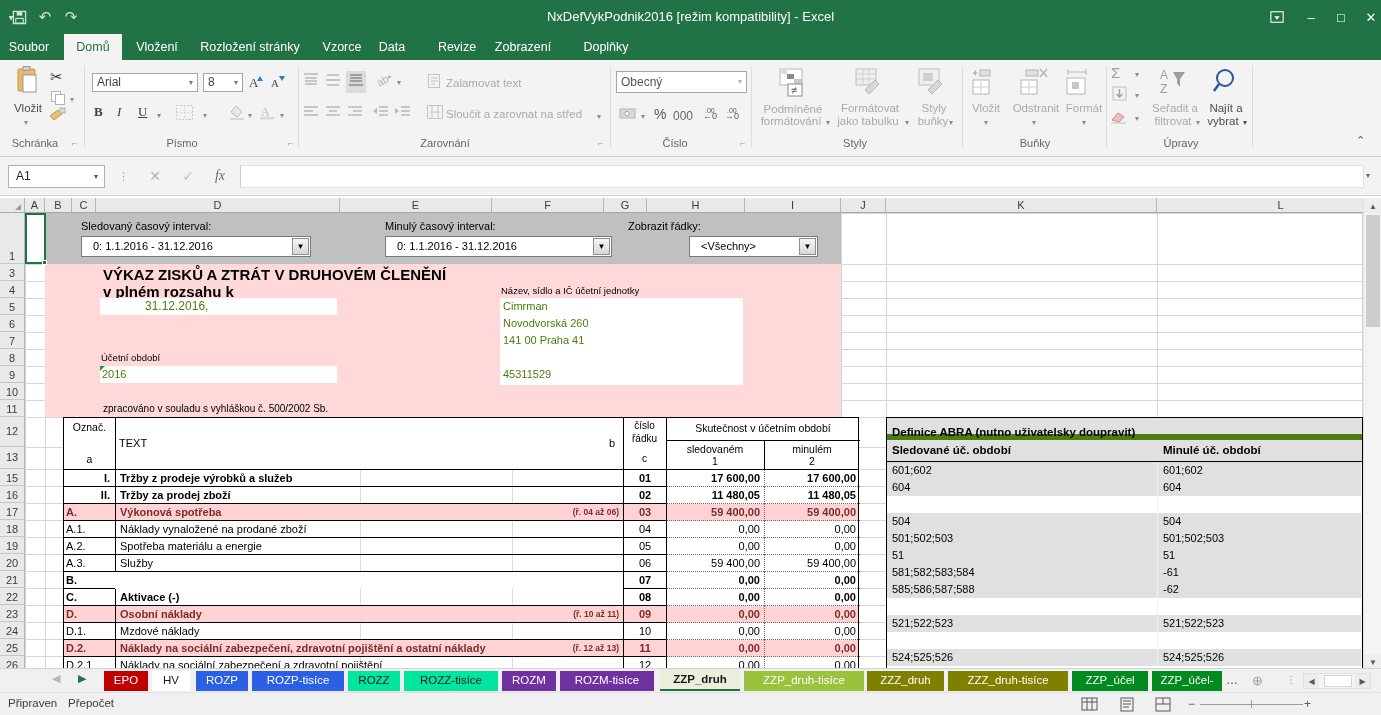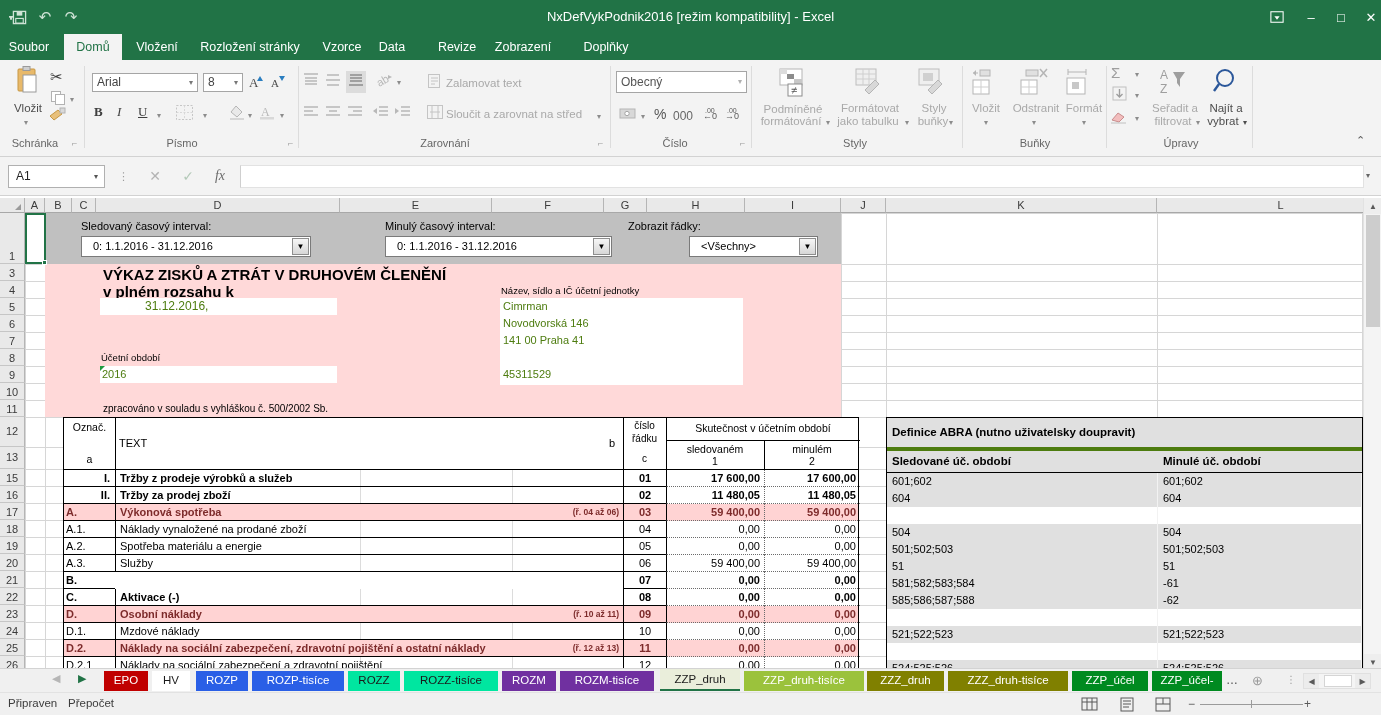--- a/index.html
+++ b/index.html
@@ -92,39 +92,39 @@
   .c2.gls{background-image:linear-gradient(#dcdcdc,#dcdcdc),linear-gradient(#dcdcdc,#dcdcdc);background-size:1px 100%,1px 100%;background-position:244px 0,396px 0;background-repeat:no-repeat,no-repeat;}
   .c3{left:559px;width:43px;text-align:center;font-size:10.5px;border-left:1px solid #000;border-bottom:1px solid #000;}
   .c4{left:602px;width:98px;text-align:right;padding-right:4px;border-left:1px solid #000;border-bottom:1px dotted #6b6b6b;}
   .c5{left:700px;width:96px;text-align:right;padding-right:4px;border-left:1px dotted #6b6b6b;border-bottom:1px dotted #6b6b6b;}
   .trow.b>div{font-weight:bold;}
   .trow.p{background:#ffd3d3;}
   .trow.p>div{color:#7d2b2b;}
 
   
   .abra{position:absolute;left:886px;top:219px;width:477px;height:256px;border-left:1px solid #000;border-right:1px solid #000;border-top:1px solid #000;background:#fff;}
-  .abra-title{height:33px;line-height:29px;background:#e0e0e0;border-bottom:4px solid #4d7c0f;padding-left:5px;font-size:11.5px;font-weight:bold;color:#000;}
+  .abra-title{height:22px;line-height:29px;background:#e0e0e0;border-bottom:6px solid #4d7c0f;padding-left:5px;font-size:11.5px;font-weight:bold;color:#000;}
   .abra-head{position:relative;height:22px;background:#e0e0e0;border-bottom:1px solid #000;}
   .abra-head>div{position:absolute;top:0;height:21px;line-height:21px;font-size:11.5px;font-weight:bold;padding-left:5px;color:#000;}
   .arow{position:relative;height:17px;background:#e0e0e0;}
   .arow.empty{background:#fff;}
   .arow>div{position:absolute;top:0;height:17px;line-height:16px;font-size:11px;padding-left:5px;color:#000;border-right:1px solid #f2f2f2;}
   .ak1{left:0;width:271px;}
   .ak2{left:271px;width:204px;}
 
   
   .vsb{position:absolute;left:1363px;top:198px;width:18px;height:472px;background:#f4f4f4;border-left:1px solid #e2e2e2;}
   .vsb .ar{position:absolute;left:0;width:18px;height:16px;display:flex;align-items:center;justify-content:center;font-size:8px;color:#5a5a5a;background:#eeeeee;}
   .vsb .th{position:absolute;left:2px;top:17px;width:14px;height:112px;background:#cdcdcd;}
 
   
   .tabbar{position:absolute;left:0;top:668px;width:1381px;height:24px;background:#f0f0f0;border-top:1px solid #d3d3d3;}
   .tnav{position:absolute;top:3px;font-size:11px;}
   .stab{position:absolute;top:2px;height:20px;line-height:19px;text-align:center;font-size:11.5px;white-space:nowrap;overflow:hidden;}
-  .stab.active{top:0;height:22px;line-height:21px;font-weight:normal;border-bottom:2px solid #217346;}
+  .stab.active{top:0;height:22px;line-height:21px;font-weight:bold;border-bottom:2px solid #217346;}
   .more{position:absolute;top:4px;font-size:12px;color:#4a4a4a;}
   .newsheet{position:absolute;top:4px;font-size:13px;color:#9a9a9a;}
   .tdots{position:absolute;top:5px;font-size:10px;color:#a0a0a0;}
   .hsb{position:absolute;left:1303px;top:4px;width:68px;height:16px;background:#f4f4f4;border:1px solid #e0e0e0;}
   .hsb .a{position:absolute;top:0;width:15px;height:14px;display:flex;align-items:center;justify-content:center;font-size:8px;color:#5a5a5a;background:#ececec;}
   .hsb .t{position:absolute;left:20px;top:1px;width:28px;height:12px;background:#fff;border:1px solid #d5d5d5;}
 
   
   .status{position:absolute;left:0;top:692px;width:1381px;height:23px;background:#f0f0f0;border-top:1px solid #e2e2e2;}
   .st{position:absolute;top:4px;font-size:11.5px;color:#3c3c3c;}
@@ -523,21 +523,21 @@
 
     <div class="pink">
       <div class="pt" style="left:58px;top:2px">VÝKAZ ZISKŮ A ZTRÁT V DRUHOVÉM ČLENĚNÍ</div>
       <div class="pt" style="left:58px;top:19px">v plném rozsahu k</div>
       <div class="wbox" style="left:55px;top:34px;width:237px;height:17px">
         <span class="l" style="left:45px;font-size:12px">31.12.2016,</span>
       </div>
       <div class="ps" style="left:456px;top:21px">Název, sídlo a IČ účetní jednotky</div>
       <div class="wbox" style="left:455px;top:34px;width:243px;height:87px">
         <span class="l" style="top:0px">Cimrman</span>
-        <span class="l" style="top:17px">Novodvorská 146</span>
+        <span class="l" style="top:17px">Novodvorská 260</span>
         <span class="l" style="top:34px">141 00 Praha 41</span>
         <span class="l" style="top:68px">45311529</span>
       </div>
       <div class="ps" style="left:56px;top:88px">Účetní období</div>
       <div class="wbox" style="left:55px;top:102px;width:237px;height:17px">
         <span class="gtri"></span>
         <span class="l" style="left:2px">2016</span>
       </div>
       <div class="pn" style="left:58px;top:139px">zpracováno v souladu s vyhláškou č. 500/2002 Sb.</div>
     </div>

